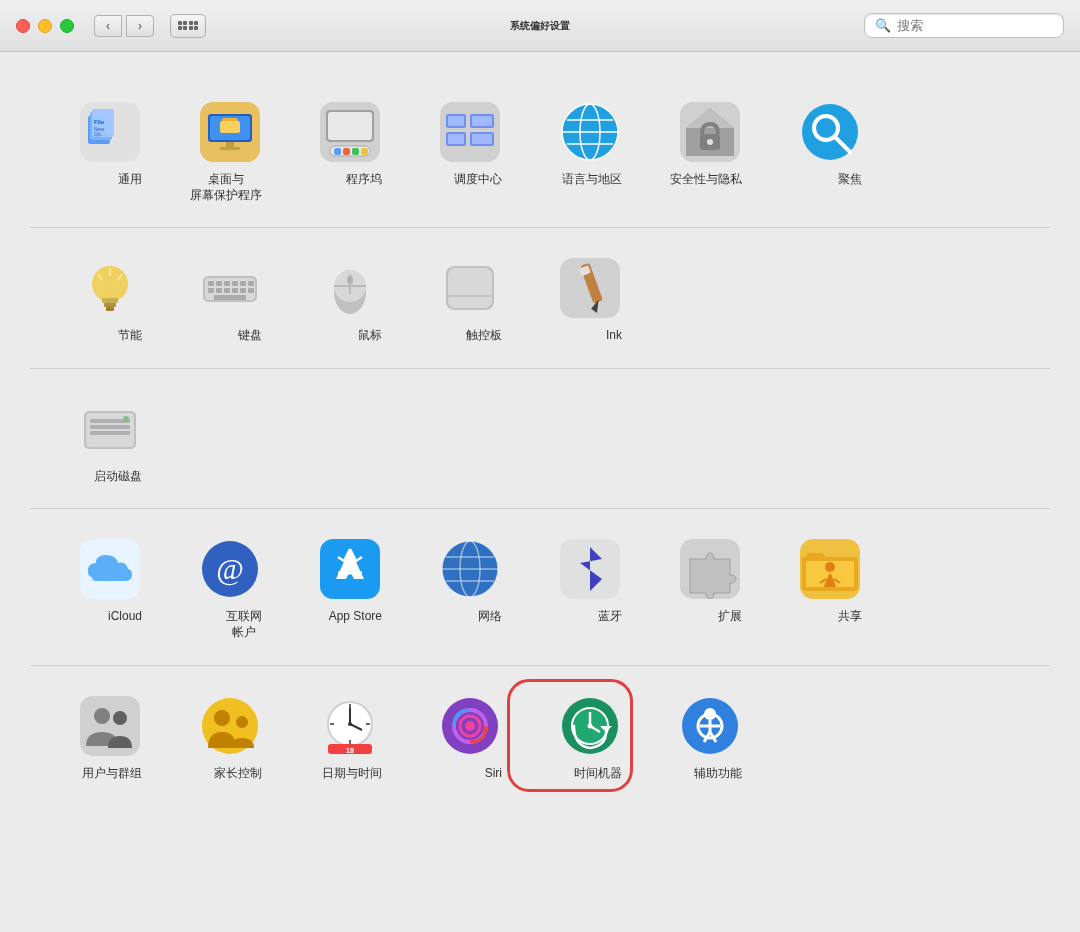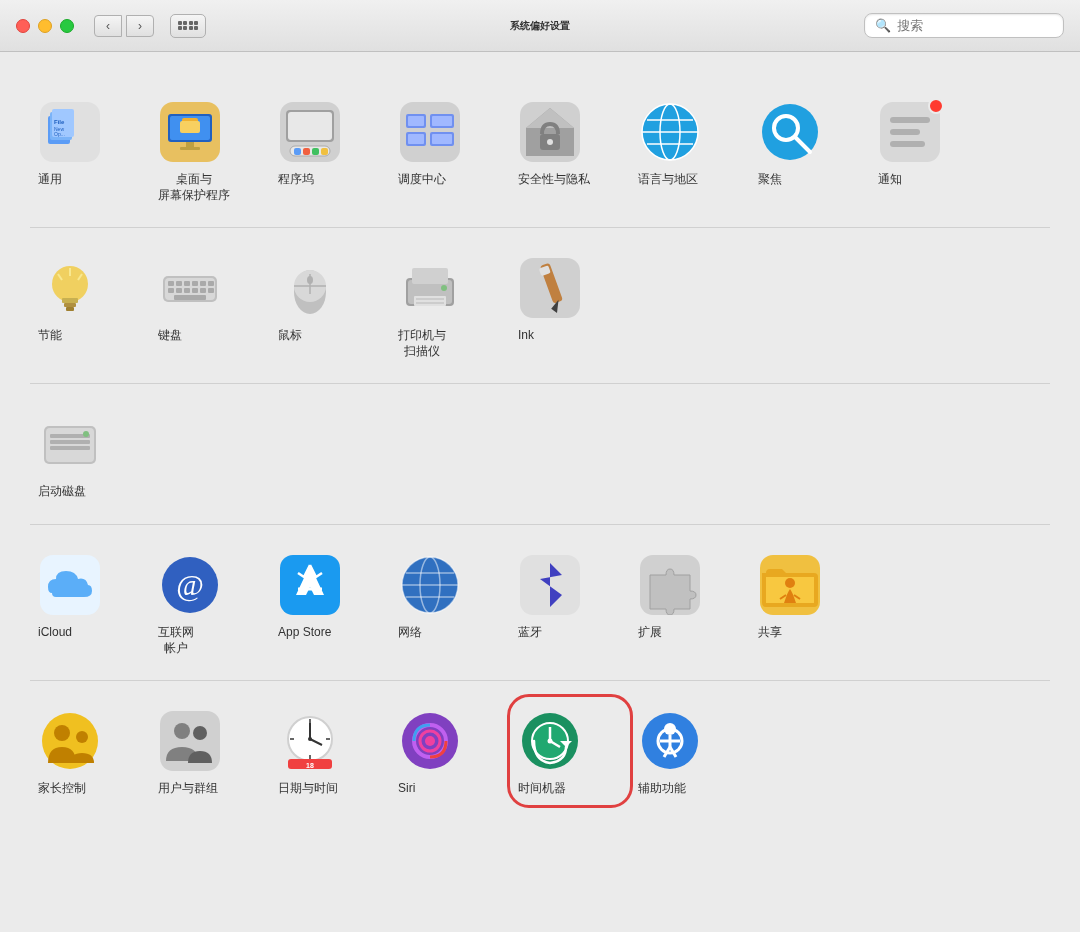--- a/index.html
+++ b/index.html
@@ -137,21 +137,21 @@
 
     .icon-grid {
       display: flex;
       flex-wrap: wrap;
       gap: 0;
     }
 
     .pref-item {
       display: flex;
       flex-direction: column;
-      align-items: flex-start;
+      align-items: flex-end;
       justify-content: flex-start;
       width: 120px;
       padding: 12px 8px 8px;
       cursor: pointer;
       border-radius: 10px;
       transition: background 0.1s;
     }
 
     .pref-icon {
       width: 64px;
@@ -289,71 +289,58 @@
             <rect x="30" y="30" width="24" height="14" rx="2" fill="#7090f0"></rect>
             <rect x="32" y="32" width="20" height="10" rx="1" fill="#a0b8ff"></rect>
           </svg>
         </div>
         <span class="pref-label">调度中心</span>
       </div>
 
       <div class="pref-item">
         <div class="pref-icon">
           <svg width="60" height="60" viewBox="0 0 60 60">
-            <rect width="60" height="60" rx="13" fill="#d0d0d0"></rect>
-
-            <polygon points="30,6 54,26 54,54 6,54 6,26" fill="#a0a0a0"></polygon>
-            <polygon points="30,6 54,26 6,26" fill="#c0c0c0"></polygon>
-
-            <rect x="20" y="32" width="20" height="16" rx="3" fill="#808080"></rect>
-            <path d="M22 32 Q22 22 30 22 Q38 22 38 32" fill="none" stroke="#808080" stroke-width="4"></path>
-            <circle cx="30" cy="40" r="3" fill="#e0e0e0"></circle>
-          </svg>
-        </div>
-        <span class="pref-label">安全性与隐私</span>
-      </div>
-
-      <div class="pref-item">
-        <div class="pref-icon">
-          <svg width="60" height="60" viewBox="0 0 60 60">
             <circle cx="30" cy="30" r="28" fill="#20a0e0"></circle>
             <ellipse cx="30" cy="30" rx="10" ry="28" fill="none" stroke="white" stroke-width="1.5"></ellipse>
             <line x1="2" y1="30" x2="58" y2="30" stroke="white" stroke-width="1.5"></line>
             <line x1="7" y1="18" x2="53" y2="18" stroke="white" stroke-width="1.5"></line>
             <line x1="7" y1="42" x2="53" y2="42" stroke="white" stroke-width="1.5"></line>
             <circle cx="30" cy="30" r="28" fill="none" stroke="white" stroke-width="1.5"></circle>
           </svg>
         </div>
         <span class="pref-label">语言与地区</span>
       </div>
 
       <div class="pref-item">
         <div class="pref-icon">
           <svg width="60" height="60" viewBox="0 0 60 60">
+            <rect width="60" height="60" rx="13" fill="#d0d0d0"></rect>
+
+            <polygon points="30,6 54,26 54,54 6,54 6,26" fill="#a0a0a0"></polygon>
+            <polygon points="30,6 54,26 6,26" fill="#c0c0c0"></polygon>
+
+            <rect x="20" y="32" width="20" height="16" rx="3" fill="#808080"></rect>
+            <path d="M22 32 Q22 22 30 22 Q38 22 38 32" fill="none" stroke="#808080" stroke-width="4"></path>
+            <circle cx="30" cy="40" r="3" fill="#e0e0e0"></circle>
+          </svg>
+        </div>
+        <span class="pref-label">安全性与隐私</span>
+      </div>
+
+      <div class="pref-item">
+        <div class="pref-icon">
+          <svg width="60" height="60" viewBox="0 0 60 60">
             <circle cx="30" cy="30" r="28" fill="#20a0e0"></circle>
             <circle cx="26" cy="26" r="12" fill="none" stroke="white" stroke-width="4"></circle>
             <line x1="35" y1="35" x2="50" y2="50" stroke="white" stroke-width="4" stroke-linecap="round"></line>
           </svg>
         </div>
         <span class="pref-label">聚焦</span>
       </div>
 
-      <div class="pref-item">
-        <div class="pref-icon">
-          <svg width="60" height="60" viewBox="0 0 60 60">
-            <rect width="60" height="60" rx="13" fill="#d8d8d8"></rect>
-
-            <rect x="10" y="15" width="40" height="6" rx="3" fill="#b0b0b0"></rect>
-            <rect x="10" y="27" width="30" height="6" rx="3" fill="#b0b0b0"></rect>
-            <rect x="10" y="39" width="35" height="6" rx="3" fill="#b0b0b0"></rect>
-          </svg>
-          <div class="badge"></div>
-        </div>
-        <span class="pref-label">通知</span>
-      </div>
 
     </div>
   </div>
 
   <div class="section">
     <div class="icon-grid">
 
 
       <div class="pref-item">
         <div class="pref-icon">
@@ -402,35 +389,31 @@
             <ellipse cx="30" cy="34" rx="16" ry="22" fill="#c0c0c0"></ellipse>
             <ellipse cx="30" cy="28" rx="16" ry="16" fill="#d8d8d8"></ellipse>
             <line x1="30" y1="16" x2="30" y2="36" stroke="#b0b0b0" stroke-width="1.5"></line>
             <line x1="14" y1="28" x2="46" y2="28" stroke="#b0b0b0" stroke-width="1.5"></line>
             <ellipse cx="30" cy="22" rx="3" ry="4" fill="#b0b0b0"></ellipse>
           </svg>
         </div>
         <span class="pref-label">鼠标</span>
       </div>
 
-
-      <div class="pref-item">
-        <div class="pref-icon">
-          <svg width="60" height="60" viewBox="0 0 60 60">
-            <rect x="6" y="20" width="48" height="28" rx="4" fill="#a0a0a0"></rect>
-            <rect x="8" y="22" width="44" height="24" rx="3" fill="#c0c0c0"></rect>
-            <rect x="12" y="10" width="36" height="16" rx="2" fill="#d0d0d0"></rect>
-            <rect x="14" y="38" width="32" height="10" rx="1" fill="#e0e0e0"></rect>
-            <rect x="16" y="40" width="28" height="2" fill="#ccc"></rect>
-            <rect x="16" y="44" width="28" height="2" fill="#ccc"></rect>
-            <circle cx="44" cy="30" r="3" fill="#80c080"></circle>
-          </svg>
-        </div>
-        <span class="pref-label">打印机与<br>扫描仪</span>
-      </div>
+      <div class="pref-item">
+        <div class="pref-icon">
+          <svg width="60" height="60" viewBox="0 0 60 60">
+            <rect x="6" y="8" width="48" height="44" rx="8" fill="#c0c0c0"></rect>
+            <rect x="8" y="10" width="44" height="40" rx="7" fill="#d8d8d8"></rect>
+            <line x1="8" y1="38" x2="52" y2="38" stroke="#b0b0b0" stroke-width="1"></line>
+          </svg>
+        </div>
+        <span class="pref-label">触控板</span>
+      </div>
+
 
 
       <div class="pref-item">
         <div class="pref-icon">
           <svg width="60" height="60" viewBox="0 0 60 60">
             <rect width="60" height="60" rx="13" fill="#d0d0d0"></rect>
 
             <rect x="28" y="6" width="10" height="40" rx="3" fill="#c08040" transform="rotate(-20 30 30)"></rect>
             <polygon points="24,50 34,44 28,56" fill="#404040" transform="rotate(-20 30 30)"></polygon>
             <rect x="26" y="8" width="10" height="8" rx="2" fill="#e0e0e0" transform="rotate(-20 30 30)"></rect>
@@ -557,43 +540,43 @@
 
     </div>
   </div>
 
   <div class="section">
     <div class="icon-grid">
 
       <div class="pref-item">
         <div class="pref-icon">
           <svg width="60" height="60" viewBox="0 0 60 60">
+            <rect width="60" height="60" rx="13" fill="#d0d0d0"></rect>
+
+            <circle cx="22" cy="20" r="8" fill="#808080"></circle>
+            <path d="M6 50 Q6 36 22 36 Q38 36 38 50" fill="#808080"></path>
+            <circle cx="40" cy="22" r="7" fill="#606060"></circle>
+            <path d="M28 52 Q28 40 40 40 Q52 40 52 52" fill="#606060"></path>
+          </svg>
+        </div>
+        <span class="pref-label">用户与群组</span>
+      </div>
+
+      <div class="pref-item">
+        <div class="pref-icon">
+          <svg width="60" height="60" viewBox="0 0 60 60">
             <circle cx="30" cy="30" r="28" fill="#f0c020"></circle>
 
             <circle cx="22" cy="22" r="8" fill="#c08000"></circle>
             <path d="M8 52 Q8 36 22 36 Q36 36 36 52" fill="#c08000"></path>
             <circle cx="42" cy="26" r="6" fill="#c08000"></circle>
             <path d="M30 52 Q30 42 42 42 Q54 42 54 52" fill="#c08000"></path>
           </svg>
         </div>
         <span class="pref-label">家长控制</span>
-      </div>
-
-      <div class="pref-item">
-        <div class="pref-icon">
-          <svg width="60" height="60" viewBox="0 0 60 60">
-            <rect width="60" height="60" rx="13" fill="#d0d0d0"></rect>
-
-            <circle cx="22" cy="20" r="8" fill="#808080"></circle>
-            <path d="M6 50 Q6 36 22 36 Q38 36 38 50" fill="#808080"></path>
-            <circle cx="40" cy="22" r="7" fill="#606060"></circle>
-            <path d="M28 52 Q28 40 40 40 Q52 40 52 52" fill="#606060"></path>
-          </svg>
-        </div>
-        <span class="pref-label">用户与群组</span>
       </div>
 
       <div class="pref-item">
         <div class="pref-icon">
           <svg width="60" height="60" viewBox="0 0 60 60">
             <circle cx="30" cy="28" r="22" fill="white" stroke="#d0d0d0" stroke-width="2"></circle>
 
             <line x1="30" y1="10" x2="30" y2="28" stroke="#333" stroke-width="2"></line>
             <line x1="30" y1="28" x2="42" y2="34" stroke="#333" stroke-width="2"></line>
             <circle cx="30" cy="28" r="2" fill="#333"></circle>

